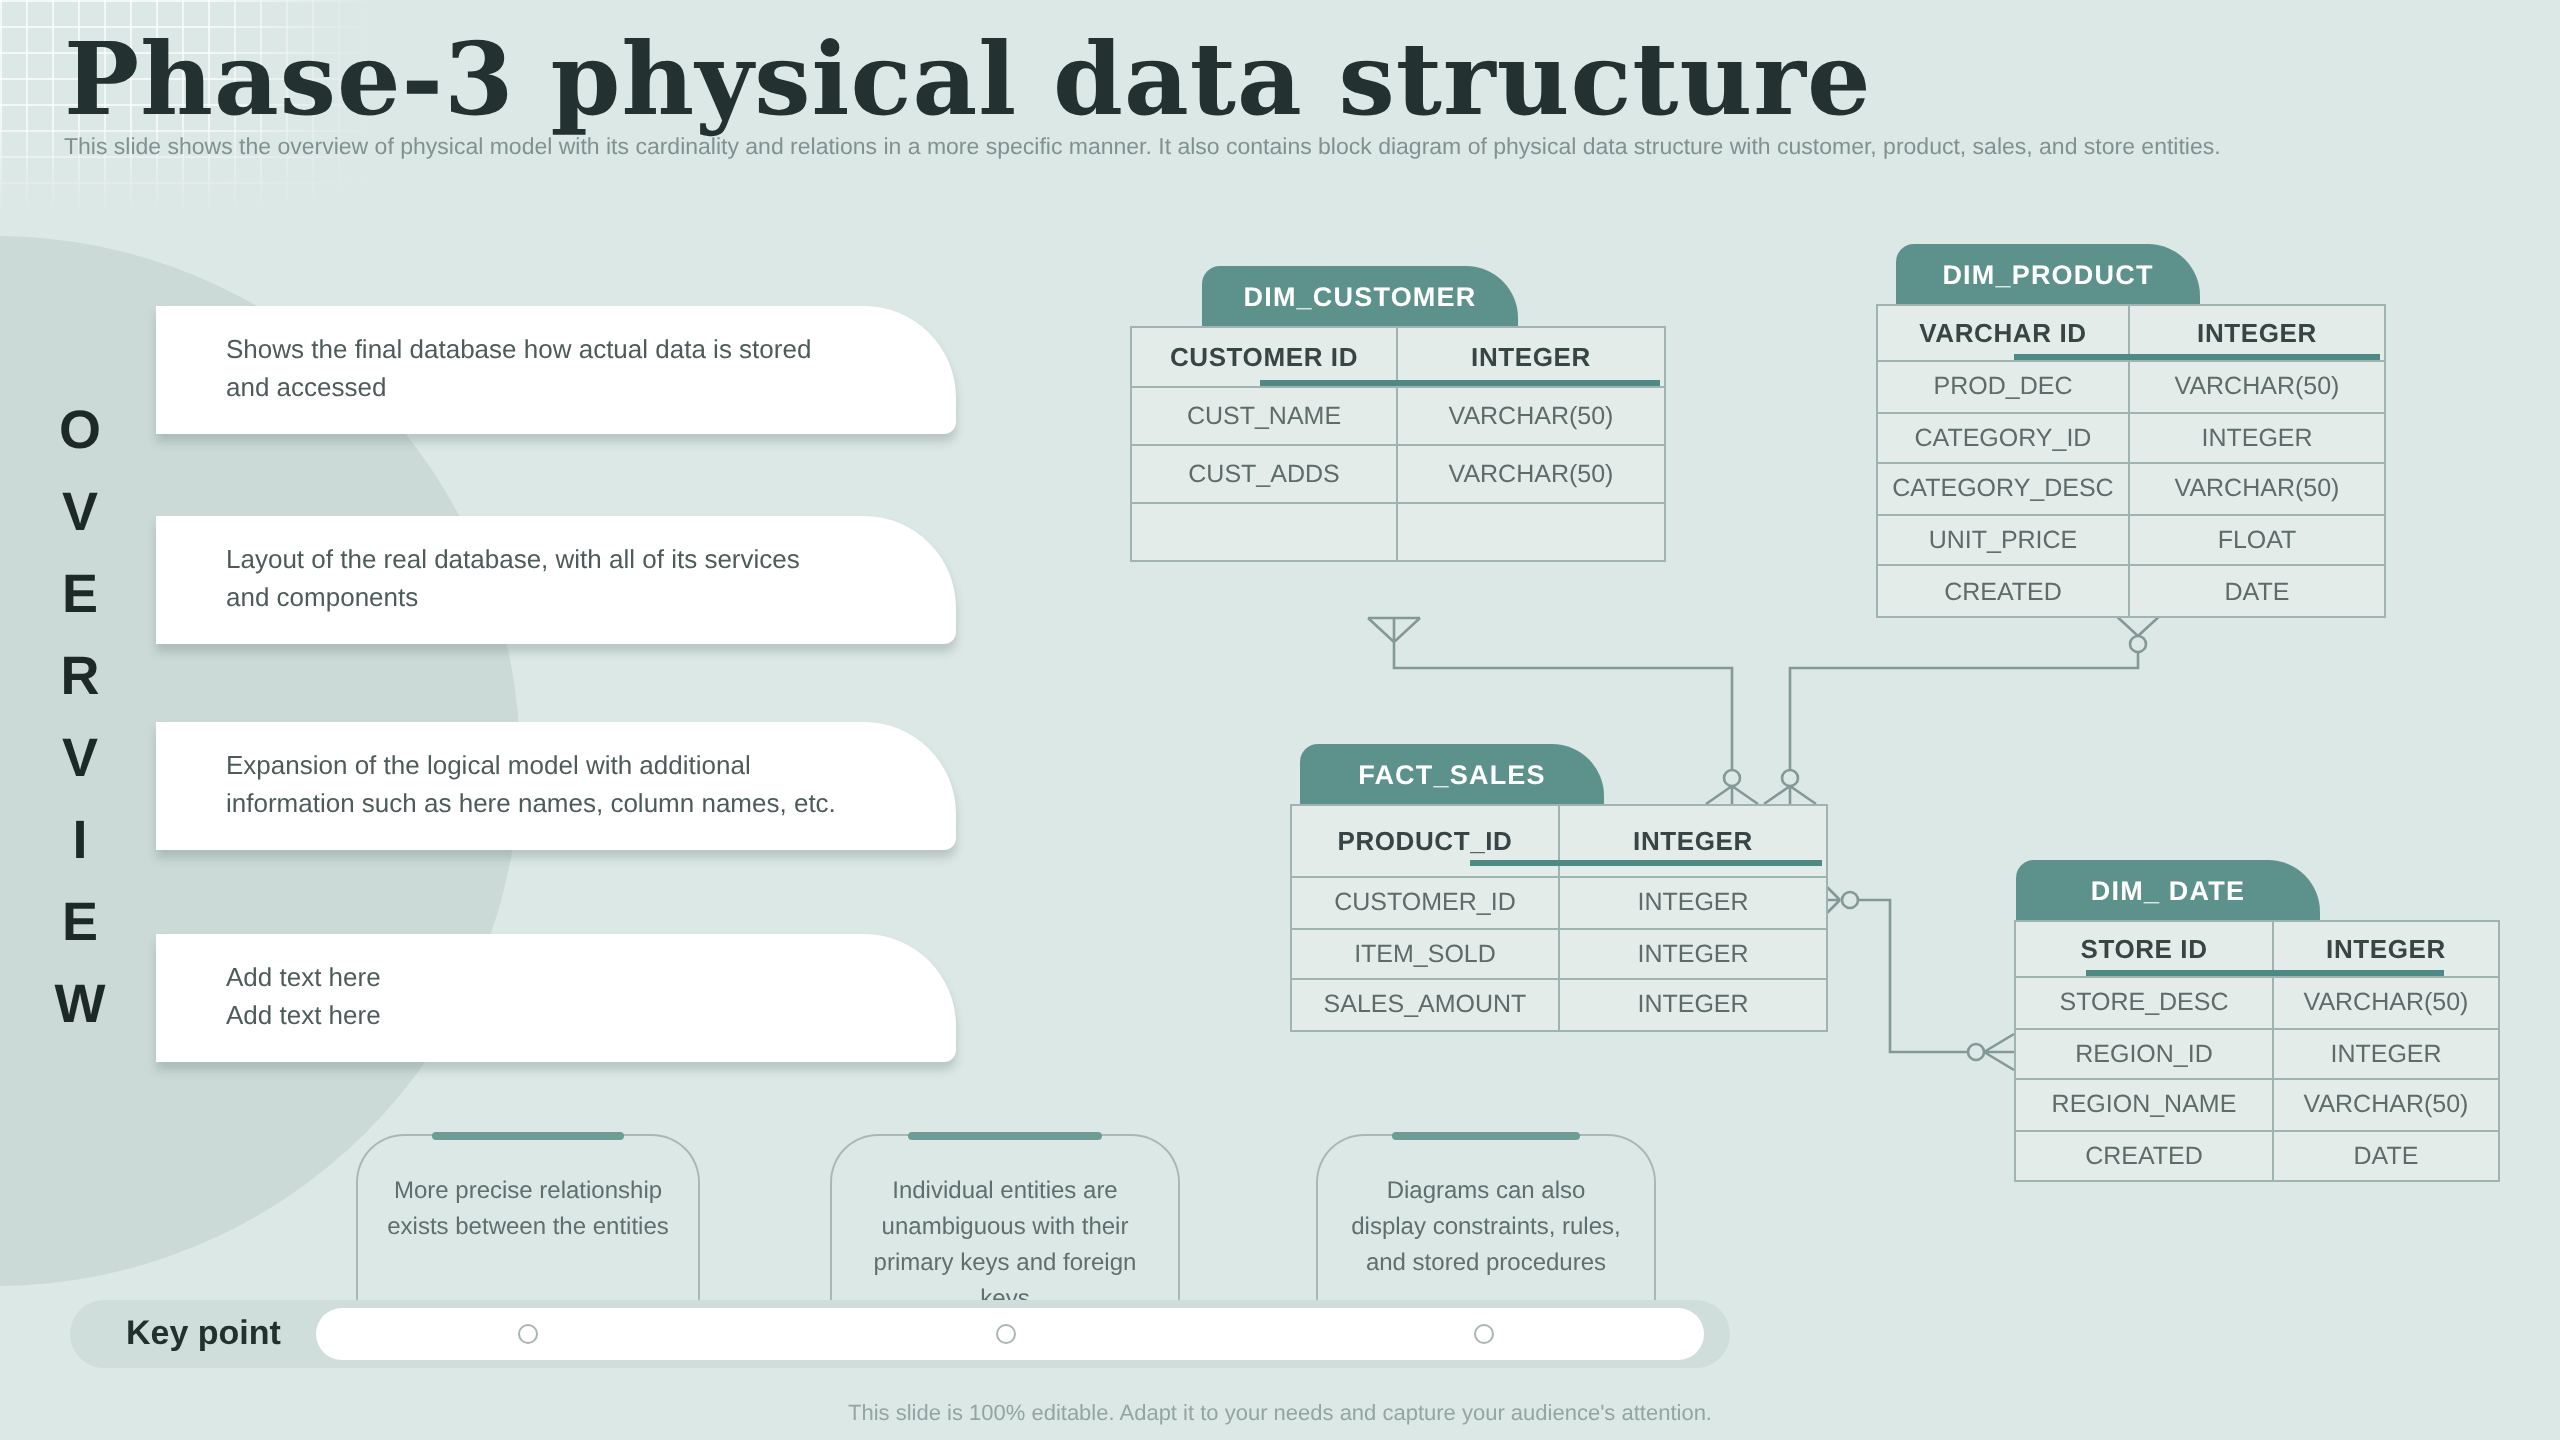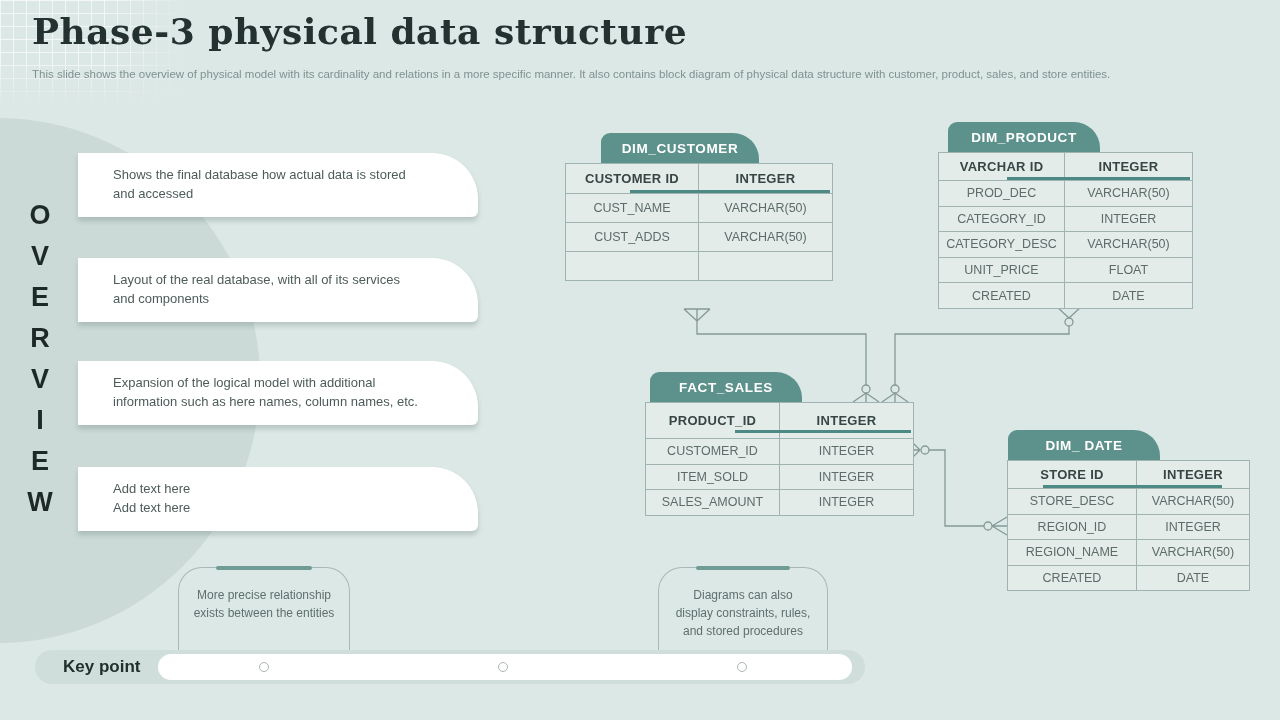--- a/index.html
+++ b/index.html
@@ -20,21 +20,21 @@
     background:
       linear-gradient(90deg, rgba(220,232,230,0) 55%, #dce8e6 98%),
       linear-gradient(180deg, rgba(220,232,230,0) 55%, #dce8e6 98%);
   }
   .blob{
     position:absolute; left:-265px; top:118px; width:525px; height:525px;
     border-radius:50%; background:#cbdad6;
   }
   .title{
     position:absolute; left:32px; top:10px; margin:0;
-    font-family:"DejaVu Serif", serif; font-weight:600; font-size:36px;
+    font-family:"DejaVu Serif", serif; font-weight:600; font-size:50px;
     color:#233130; letter-spacing:.5px;
   }
   .subtitle{
     position:absolute; left:32px; top:68px; width:1160px;
     font-size:11.5px; color:#7f9290;
   }
   .overview-label{
     position:absolute; left:24px; top:200px;
     writing-mode:vertical-lr; text-orientation:upright;
     font-weight:bold; font-size:27px; letter-spacing:11px; color:#1d2927;
@@ -259,24 +259,26 @@
         <tr style="height:25.5px">
             <td>CREATED</td>
             <td>DATE</td>
           </tr>
       </tbody>
     </table>
     <div class="hdr-accent" style="top:55px; left:36px; width:179px"></div>
   </div>
 
   <div class="kp-box" style="left:178px; width:172px">More precise relationship exists between the entities</div>
+  <div class="kp-box" style="left:415px; width:175px">Individual entities are unambiguous with their primary keys and foreign keys</div>
   <div class="kp-box" style="left:658px; width:170px">Diagrams can also display constraints, rules, and stored procedures</div>
 
   <div class="kp-bar">
     <div class="kp-label">Key point</div>
     <div class="kp-pill"></div>
     <div class="kp-dot" style="left:224px"></div>
     <div class="kp-dot" style="left:463px"></div>
     <div class="kp-dot" style="left:702px"></div>
   </div>
 
+  <div class="footer">This slide is 100% editable. Adapt it to your needs and capture your audience's attention.</div>
 
 </div>
 
 </body></html>

